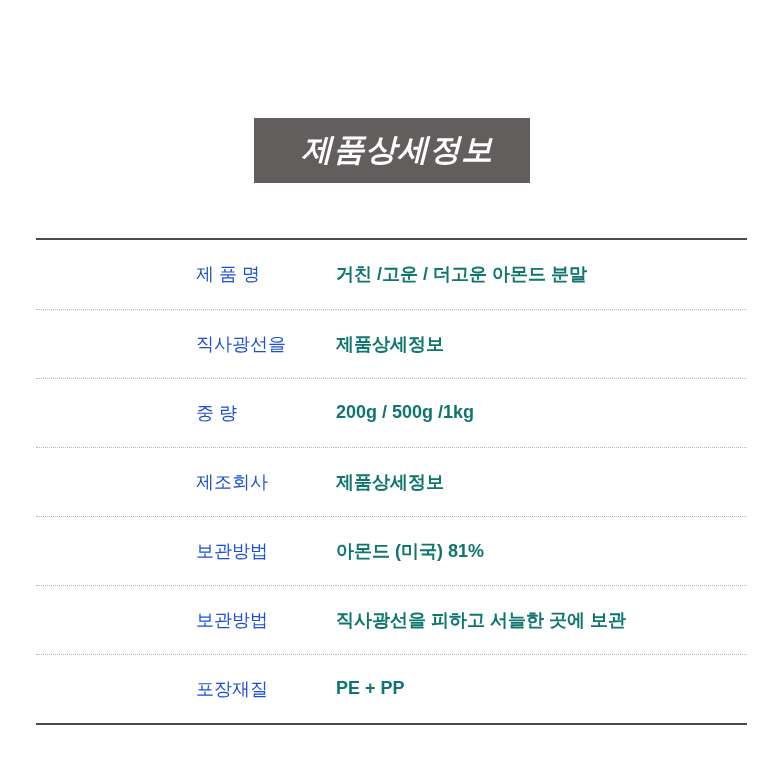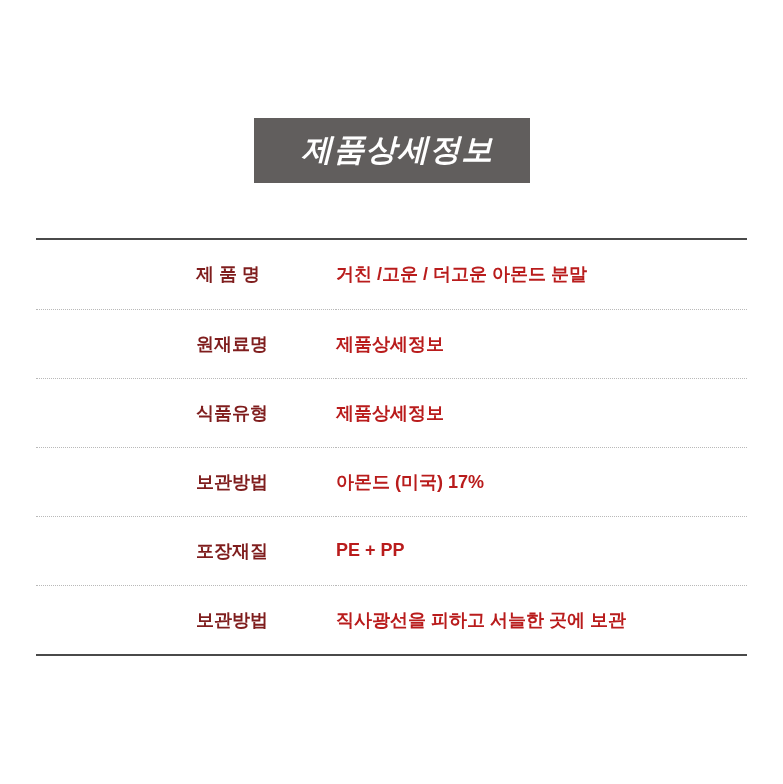--- a/index.html
+++ b/index.html
@@ -68,28 +68,28 @@
   }
   .spec-table td {
     vertical-align: middle;
     padding: 0;
   }
   td.label {
     width: 300px;
     padding-left: 160px;
     box-sizing: border-box;
     font-size: 18px;
-    font-weight: bold;
-    color: #7f1d1d;
+    font-weight: normal;
+    color: #1d4ed8;
     white-space: nowrap;
   }
   td.value {
     font-size: 18px;
     font-weight: bold;
-    color: #b91c1c;
+    color: #0f766e;
     white-space: nowrap;
     padding-left: 0;
   }
 </style>
 </head>
 <body>
 
 <div class="page">
 
   <div class="title-wrap">
@@ -99,38 +99,42 @@
   <div class="table-wrap">
     <div class="rule-top"></div>
 
     <table class="spec-table">
       <tbody>
         <tr>
           <td class="label">제 품 명</td>
           <td class="value">거친 /고운 / 더고운 아몬드 분말</td>
         </tr>
         <tr>
-          <td class="label">원재료명</td>
+          <td class="label">직사광선을</td>
           <td class="value">제품상세정보</td>
         </tr>
         <tr>
-          <td class="label">식품유형</td>
+          <td class="label">중      량</td>
+          <td class="value">200g / 500g /1kg</td>
+        </tr>
+        <tr>
+          <td class="label">제조회사</td>
           <td class="value">제품상세정보</td>
         </tr>
         <tr>
           <td class="label">보관방법</td>
-          <td class="value">아몬드 (미국) 17%</td>
+          <td class="value">아몬드 (미국) 81%</td>
+        </tr>
+        <tr>
+          <td class="label">보관방법</td>
+          <td class="value">직사광선을 피하고 서늘한 곳에 보관</td>
         </tr>
         <tr>
           <td class="label">포장재질</td>
           <td class="value">PE + PP</td>
-        </tr>
-        <tr>
-          <td class="label">보관방법</td>
-          <td class="value">직사광선을 피하고 서늘한 곳에 보관</td>
         </tr>
       </tbody>
     </table>
 
     <div class="rule-bottom"></div>
   </div>
 
 </div>
 
 </body></html>

